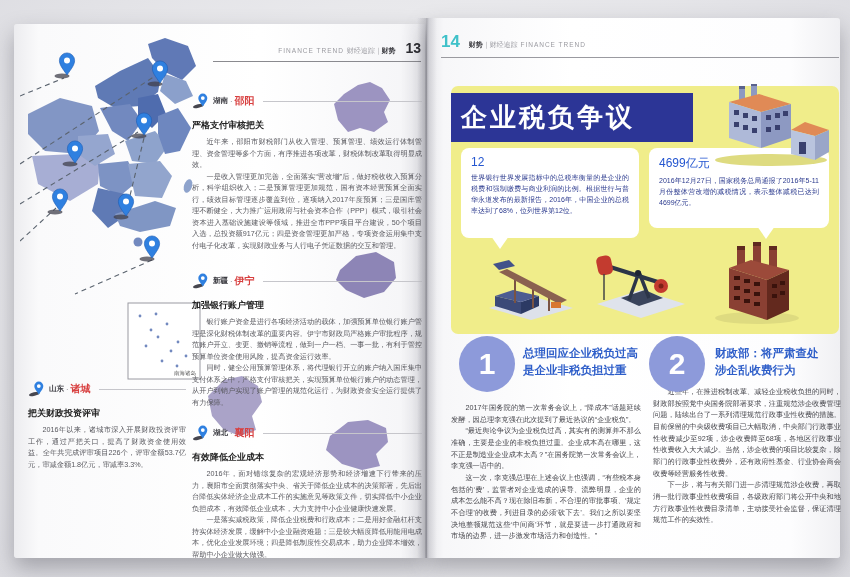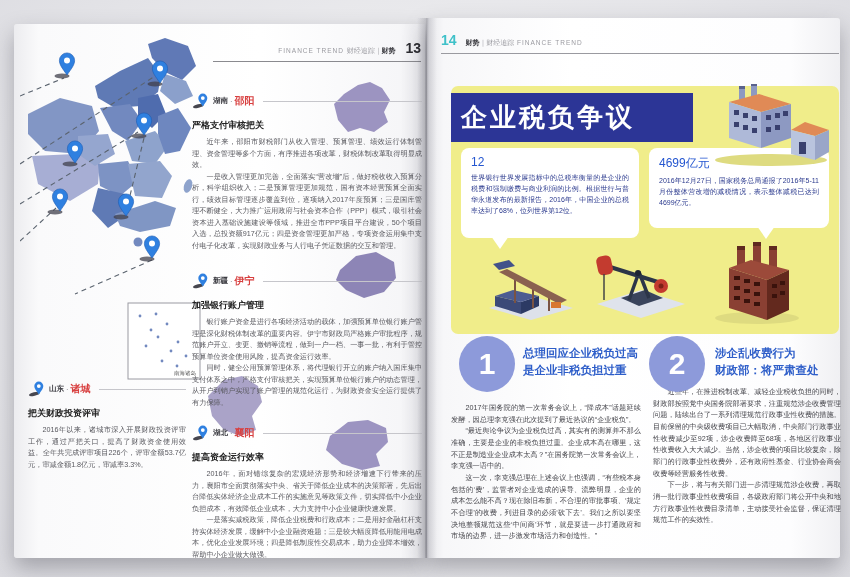--- a/index.html
+++ b/index.html
@@ -28,21 +28,21 @@
     position:absolute;top:16px;right:4px;width:208px;text-align:right;
     border-bottom:1px solid #8a8a8f;padding-bottom:5px;color:#9a9aa0;font-size:6.5px;letter-spacing:1px;
   }
   .hdr-r{
     position:absolute;top:14px;left:14px;width:398px;text-align:left;
     border-bottom:1px solid #9a9aa0;padding-bottom:5px;color:#9a9aa0;font-size:6.5px;letter-spacing:1px;
   }
   .hdr-cat{color:#3b3b40;font-weight:bold;font-size:7px;letter-spacing:0;}
   .hdr-track{color:#9a9aa0;font-size:7px;letter-spacing:0;}
   .hdr-num-l{color:#2c2c30;font-weight:bold;font-size:14px;margin-left:7px;letter-spacing:0;}
-  .hdr-num-r{color:#3fc1c9;font-weight:bold;font-size:14px;margin-right:6px;letter-spacing:0;}
+  .hdr-num-r{color:#3fc1c9;font-weight:bold;font-size:17px;margin-right:6px;letter-spacing:0;}
   
   .sec{position:absolute;z-index:3;}
   .sec-head{display:flex;align-items:center;}
   .sec-region{font-size:7.5px;color:#3a3a40;font-weight:bold;margin-left:3px;}
   .sec-dot{font-size:7.5px;color:#8a8a90;margin:0 2px;}
   .sec-city{font-size:10px;color:#d84040;font-weight:bold;}
   .sec-rule{flex:1;border-bottom:1px solid #c6c6cb;margin-left:8px;height:1px;}
   .sec-title{font-weight:bold;font-size:9px;color:#222;margin:9px 0 4px 0;}
   .sec-body p{margin:0;font-size:7.2px;line-height:1.6;color:#58585e;text-align:justify;text-indent:2em;}
   .blob{position:absolute;z-index:1;}
@@ -227,21 +227,21 @@
       <svg width="18" height="18" viewBox="0 0 20 18">
         <ellipse cx="7" cy="14.5" rx="6" ry="2" fill="#46464f" transform="rotate(-14 7 14.5)"></ellipse>
         <path d="M12,15 C8.6,10.5 7,8.2 7,5.8 A5,5 0 1 1 17,5.8 C17,8.2 15.4,10.5 12,15 Z" fill="#2f80e0"></path>
         <circle cx="12" cy="5.8" r="2.1" fill="#fff"></circle>
       </svg>
       <span class="sec-region">湖北</span>
       <span class="sec-dot">·</span>
       <span class="sec-city">襄阳</span>
       <span class="sec-rule"></span>
     </div>
-    <div class="sec-title">提高资金运行效率</div>
+    <div class="sec-title">有效降低企业成本</div>
     <div class="sec-body">
       <p>2016年，面对错综复杂的宏观经济形势和经济增速下行带来的压力，襄阳市全面贯彻落实中央、省关于降低企业成本的决策部署，先后出台降低实体经济企业成本工作的实施意见等政策文件，切实降低中小企业负担成本，有效降低企业成本，大力支持中小企业健康快速发展。</p>
       <p>一是落实减税政策，降低企业税费和行政成本；二是用好金融杠杆支持实体经济发展，缓解中小企业融资难题；三是较大幅度降低用能用电成本，优化企业发展环境；四是降低制度性交易成本，助力企业降本增效，帮助中小企业做大做强。</p>
     </div>
   </div>
 </div>
 
 <div class="page page-right">
 
   <div class="hdr-r">
@@ -354,22 +354,22 @@
   </div>
   <div class="point-head" style="left:96px;top:327px;width:140px;">
     <div>总理回应企业税负过高</div>
     <div>是企业非税负担过重</div>
   </div>
 
   <div class="point-circle" style="left:222px;top:318px;">
     <span>2</span>
   </div>
   <div class="point-head" style="left:288px;top:327px;width:126px;">
+    <div>财政部：将严肃查处</div>
     <div>涉企乱收费行为</div>
-    <div>财政部：将严肃查处</div>
   </div>
 
   <div class="col" style="left:24px;top:384px;width:190px;">
     <p>2017年国务院的第一次常务会议上，“降成本”话题延续发酵，因总理李克强在此次提到了最近热议的“企业税负”。</p>
     <p>“最近舆论争议为企业税负过高，其实有的测算并不那么准确，主要是企业的非税负担过重。企业成本高在哪里，这不正是制造业企业成本太高？”在国务院第一次常务会议上，李克强一语中的。</p>
     <p>这一次，李克强总理在上述会议上也强调，“有些税本身包括的‘费’，监管者对企业造成的误导、流弊明显，企业的成本怎么能不高？现在除旧布新，不合理的审批事项、‘规定不合理’的收费，列进目录的必须‘砍下去’。我们之所以要坚决地整顿规范这些‘中间商’环节，就是要进一步打通政府和市场的边界，进一步激发市场活力和创造性。”</p>
   </div>
   <div class="col" style="left:226px;top:368px;width:188px;">
     <p>近些年，在推进税制改革、减轻企业税收负担的同时，财政部按照党中央国务院部署要求，注重规范涉企收费管理问题，陆续出台了一系列清理规范行政事业性收费的措施。目前保留的中央级收费项目已大幅取消，中央部门行政事业性收费减少至92项，涉企收费降至68项，各地区行政事业性收费收入大大减少。当然，涉企收费的项目比较复杂，除部门的行政事业性收费外，还有政府性基金、行业协会商会收费等经营服务性收费。</p>
     <p>下一步，将与有关部门进一步清理规范涉企收费，再取消一批行政事业性收费项目，各级政府部门将公开中央和地方行政事业性收费目录清单，主动接受社会监督，保证清理规范工作的实效性。</p>

